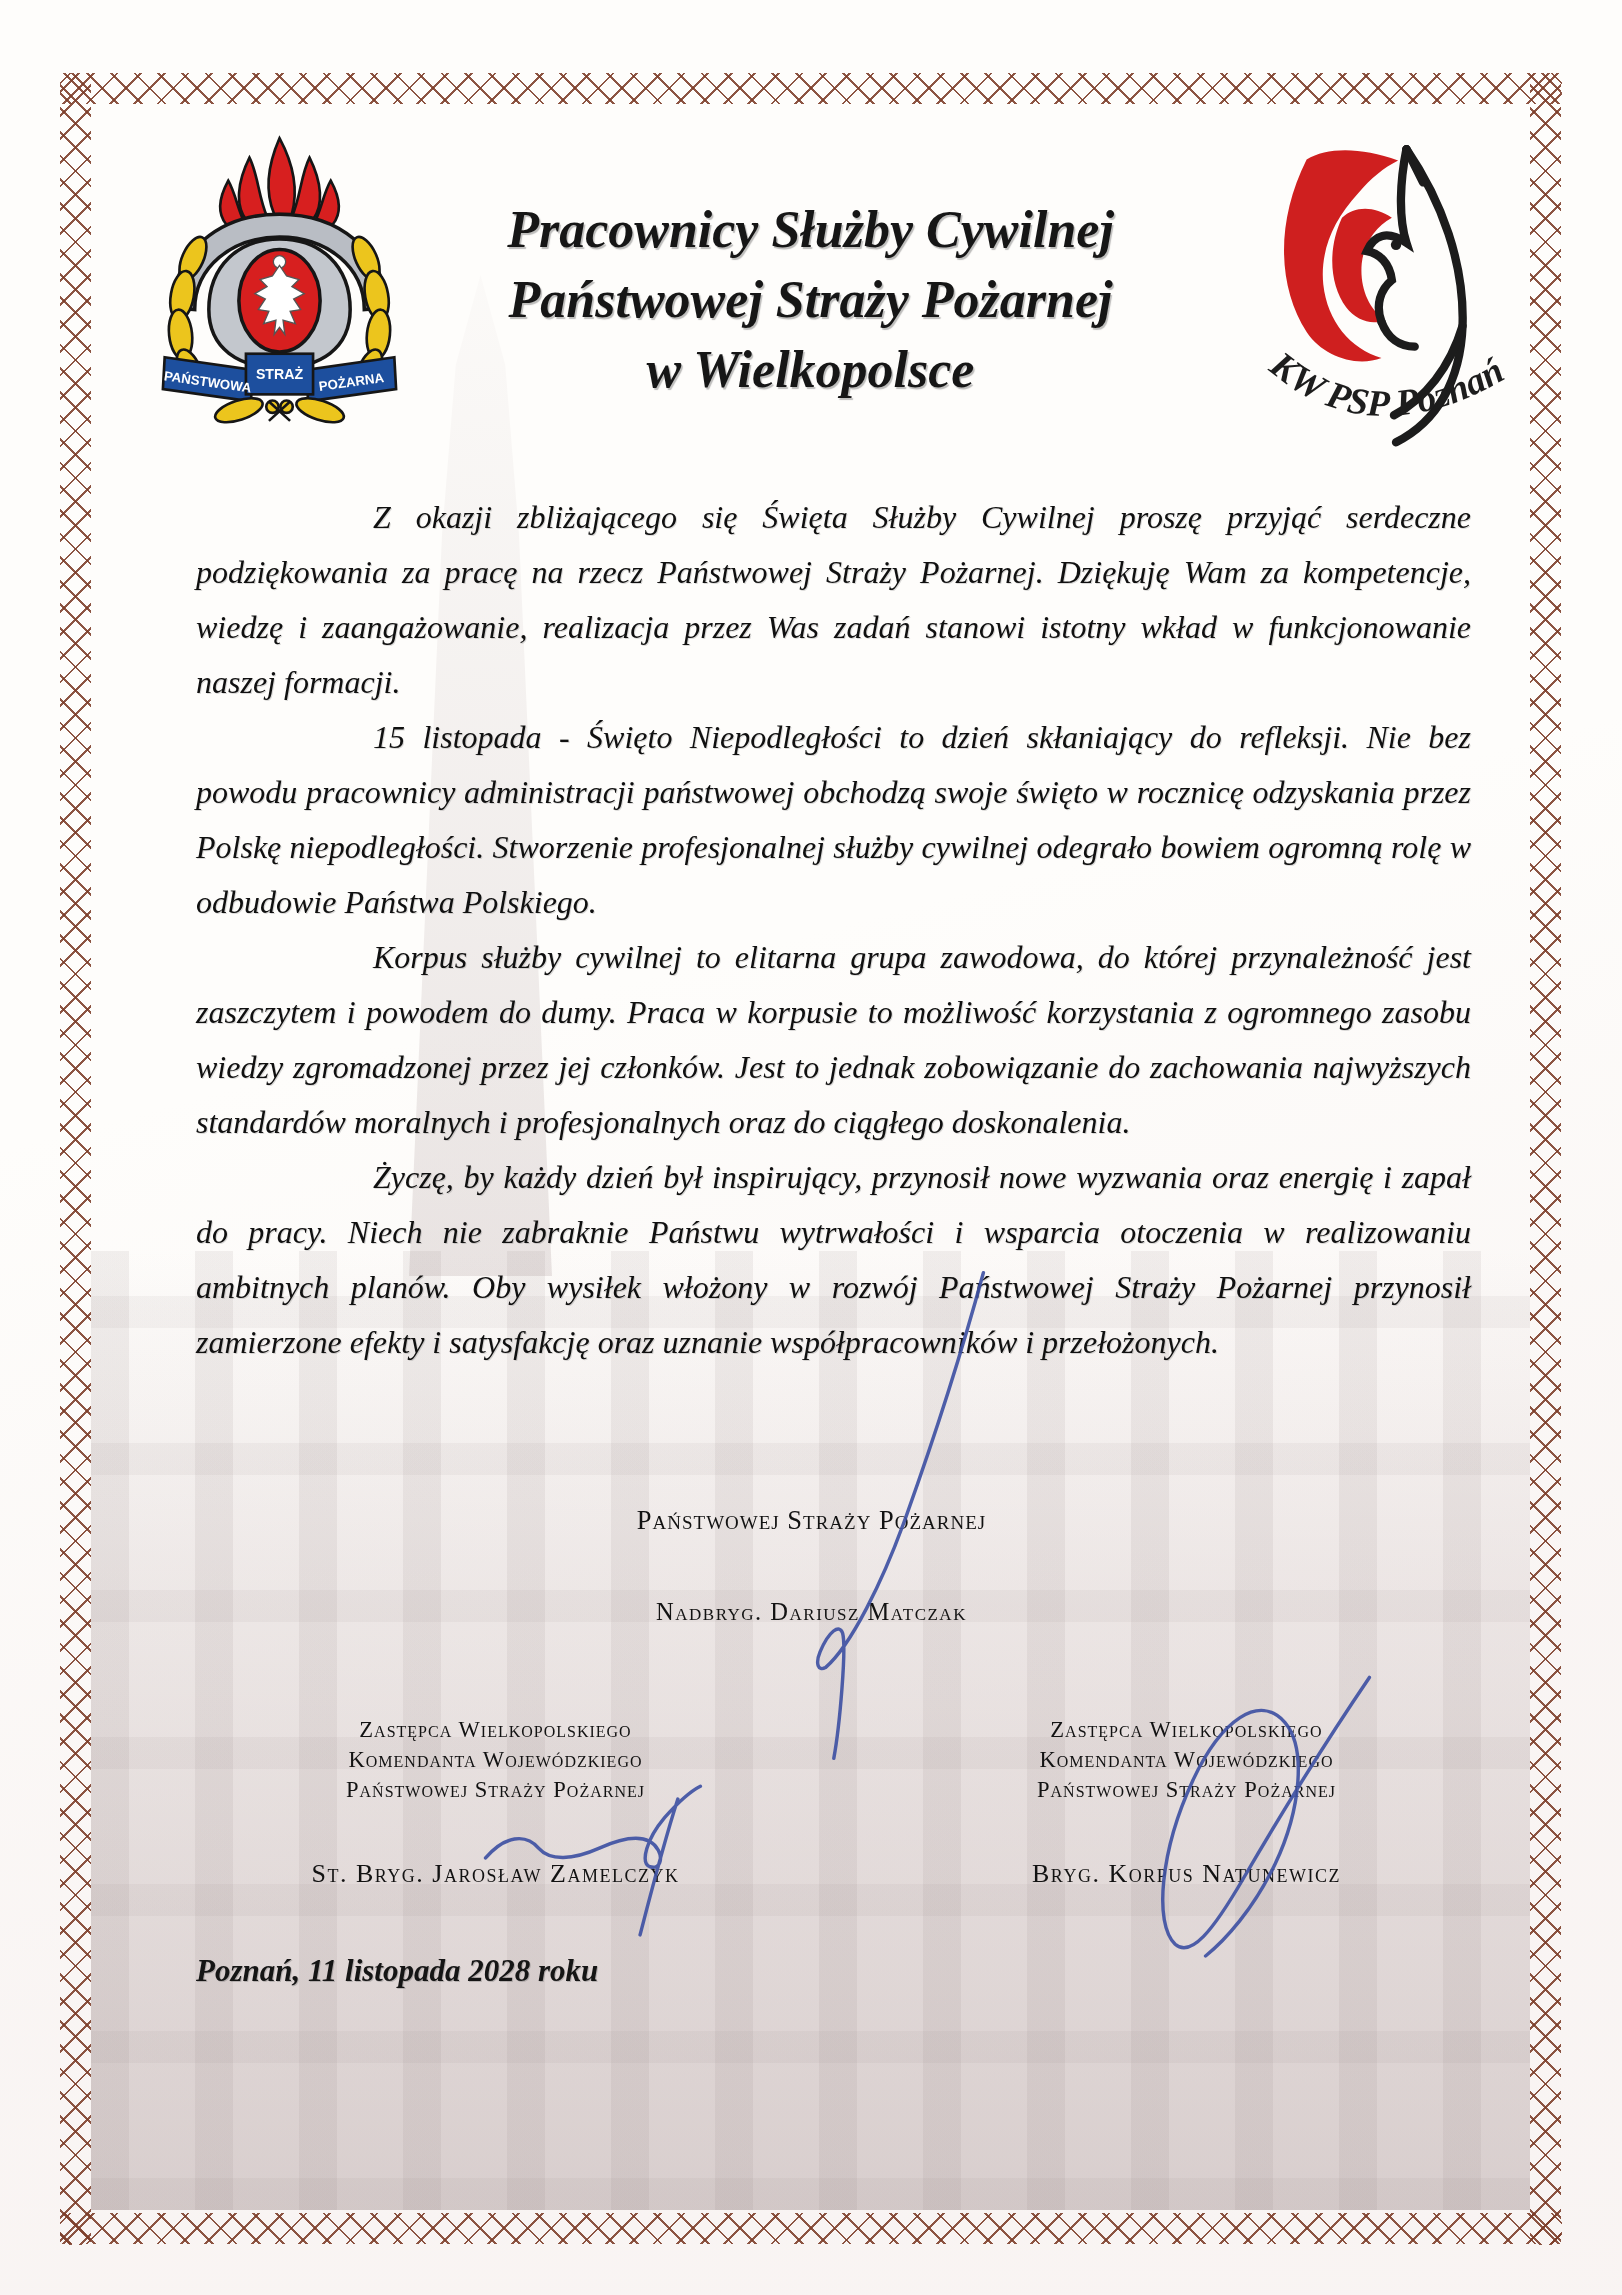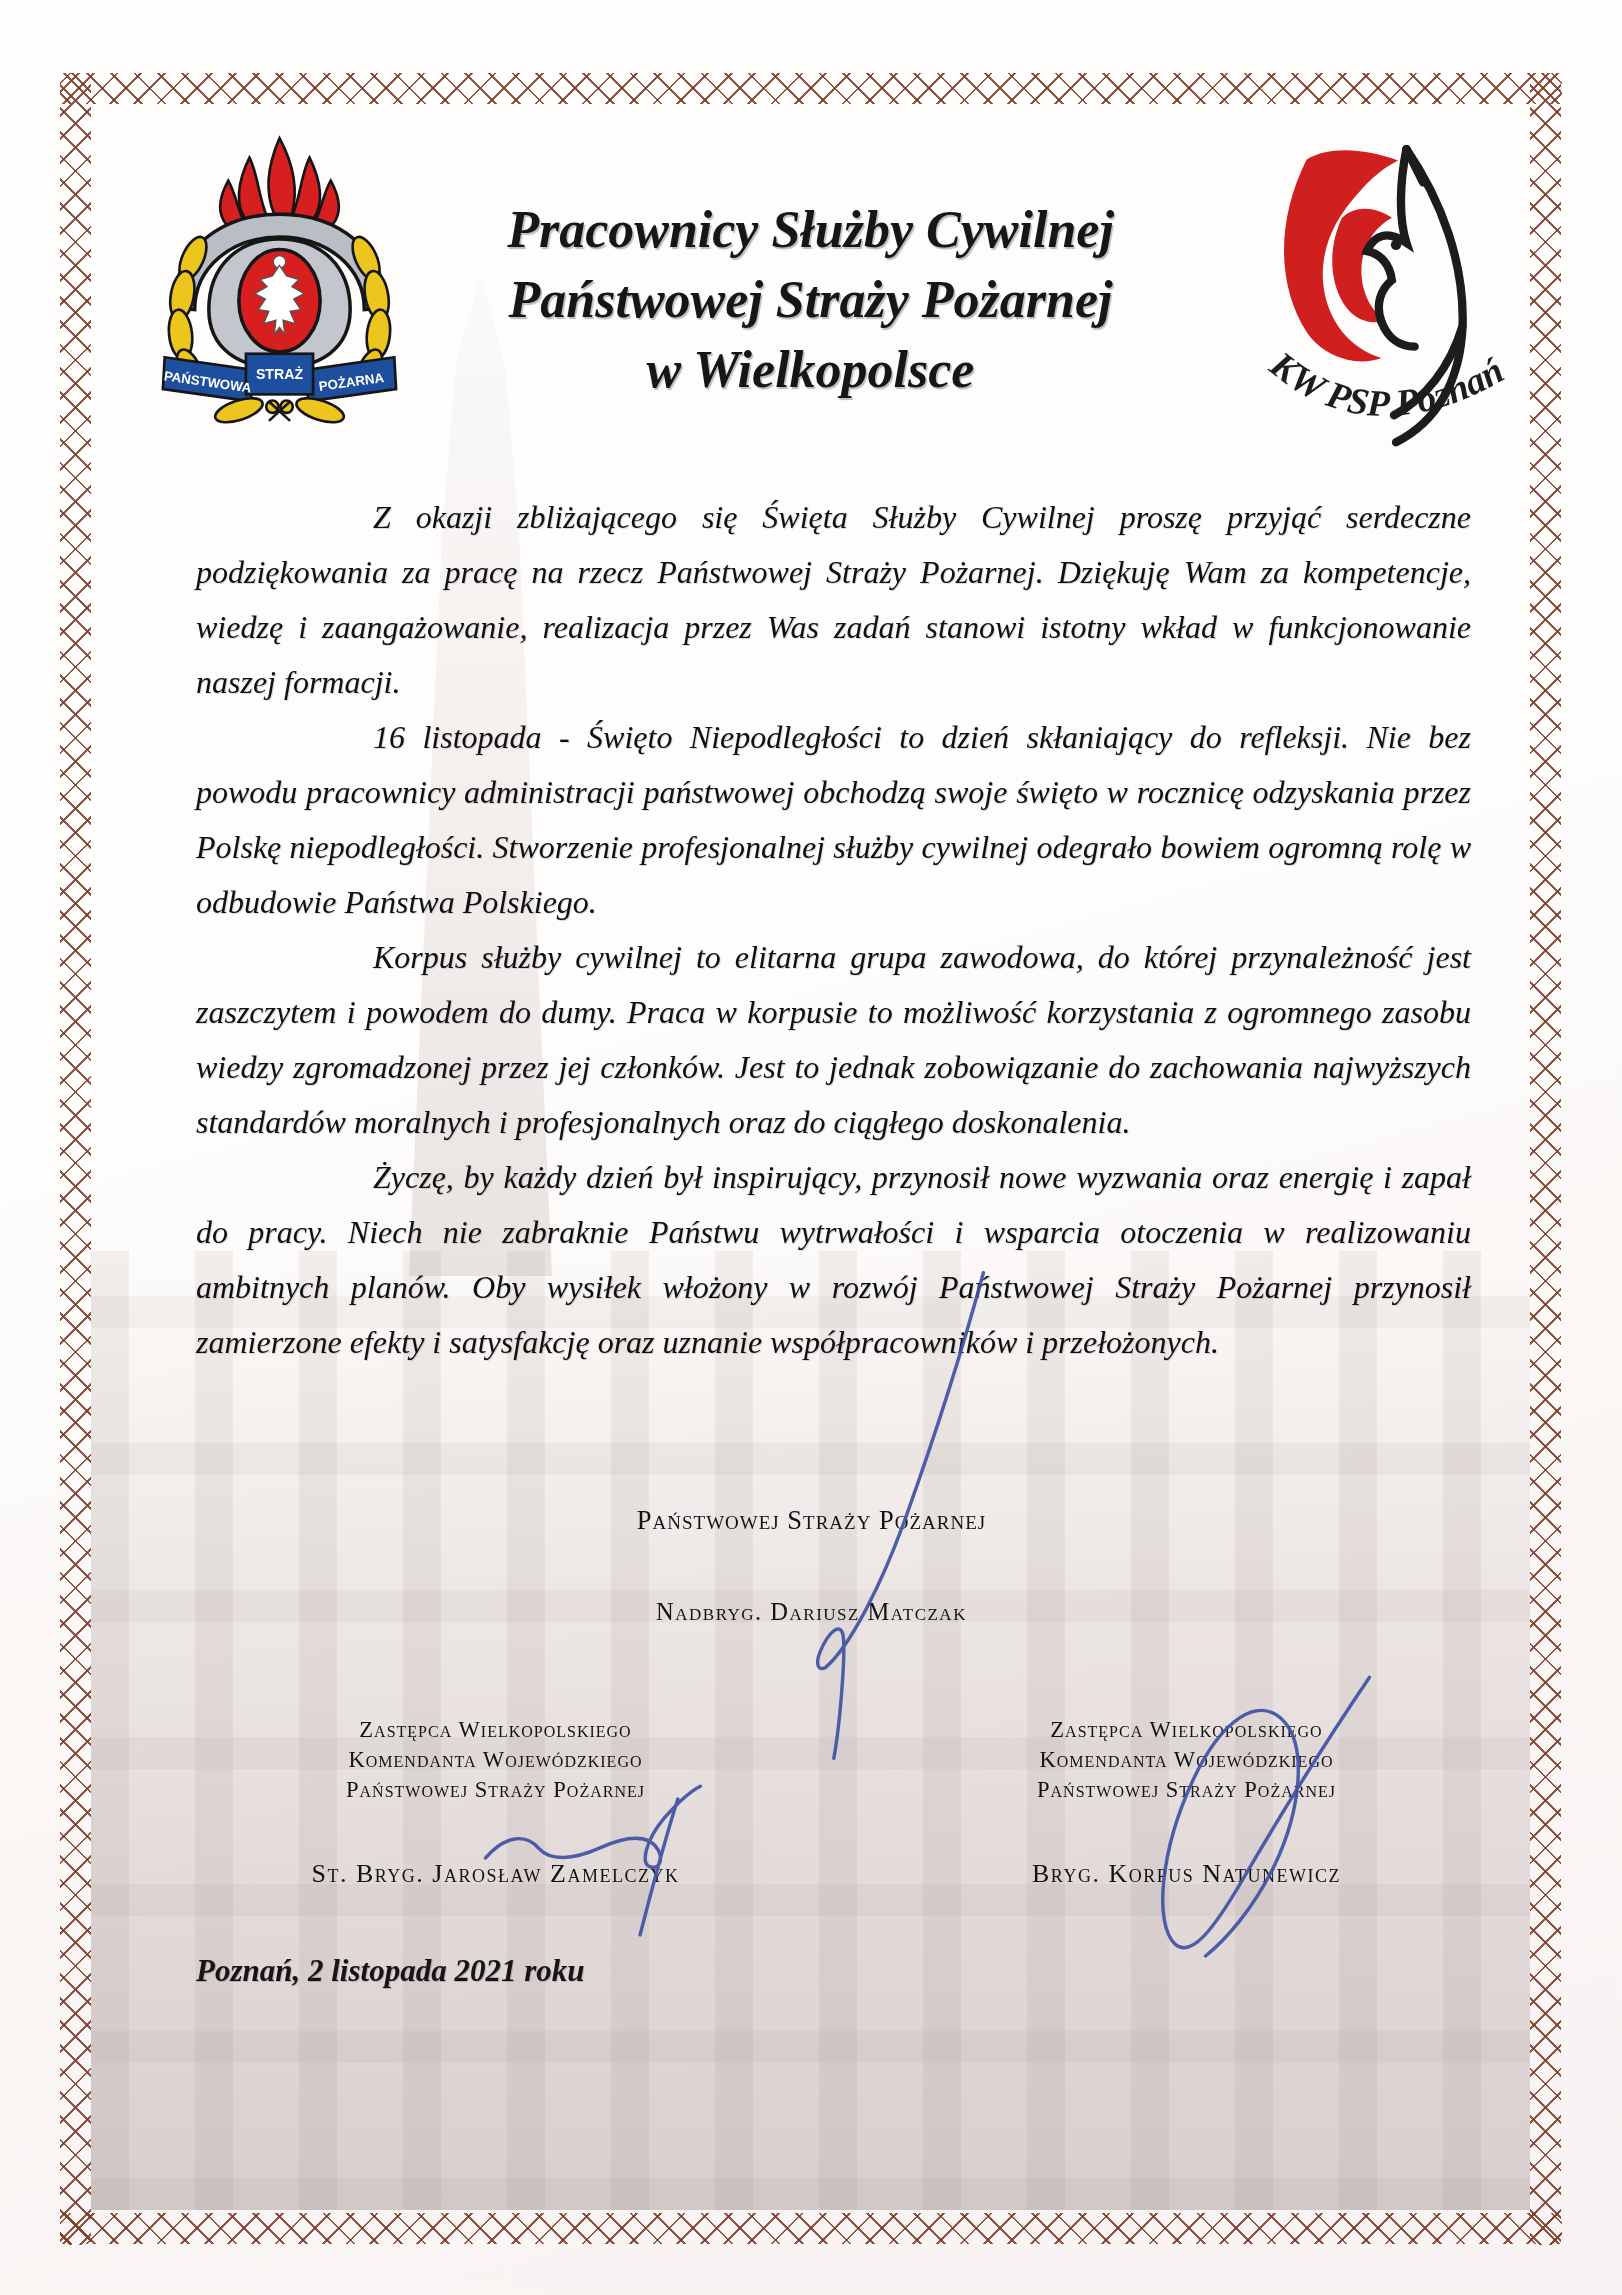--- a/index.html
+++ b/index.html
@@ -171,21 +171,21 @@
     </svg>
 
     <div class="doc-header">
       <div>Pracownicy Służby Cywilnej</div>
       <div>Państwowej Straży Pożarnej</div>
       <div>w Wielkopolsce</div>
     </div>
 
     <div class="letter-body">
       <p>Z okazji zbliżającego się Święta Służby Cywilnej proszę przyjąć serdeczne podziękowania za pracę na rzecz Państwowej Straży Pożarnej. Dziękuję Wam za kompetencje, wiedzę i zaangażowanie, realizacja przez Was zadań stanowi istotny wkład w funkcjonowanie naszej formacji.</p>
-      <p>16 listopada - Święto Niepodległości to dzień skłaniający do refleksji. Nie bez powodu pracownicy administracji państwowej obchodzą swoje święto w rocznicę odzyskania przez Polskę niepodległości. Stworzenie profesjonalnej służby cywilnej odegrało bowiem ogromną rolę w odbudowie Państwa Polskiego.</p>
+      <p>15 listopada - Święto Niepodległości to dzień skłaniający do refleksji. Nie bez powodu pracownicy administracji państwowej obchodzą swoje święto w rocznicę odzyskania przez Polskę niepodległości. Stworzenie profesjonalnej służby cywilnej odegrało bowiem ogromną rolę w odbudowie Państwa Polskiego.</p>
       <p>Korpus służby cywilnej to elitarna grupa zawodowa, do której przynależność jest zaszczytem i powodem do dumy. Praca w korpusie to możliwość korzystania z ogromnego zasobu wiedzy zgromadzonej przez jej członków. Jest to jednak zobowiązanie do zachowania najwyższych standardów moralnych i profesjonalnych oraz do ciągłego doskonalenia.</p>
       <p>Życzę, by każdy dzień był inspirujący, przynosił nowe wyzwania oraz energię i zapał do pracy. Niech nie zabraknie Państwu wytrwałości i wsparcia otoczenia w realizowaniu ambitnych planów. Oby wysiłek włożony w rozwój Państwowej Straży Pożarnej przynosił zamierzone efekty i satysfakcję oraz uznanie współpracowników i przełożonych.</p>
     </div>
 
     <div class="sig-block sig-main">
       <div class="sig-title">Państwowej Straży Pożarnej</div>
       <div class="sig-name">Nadbryg. Dariusz Matczak</div>
     </div>
 
     <div class="sig-block sig-deputy-left">
@@ -195,21 +195,21 @@
       <div class="sig-name">St. Bryg. Jarosław Zamelczyk</div>
     </div>
 
     <div class="sig-block sig-deputy-right">
       <div class="sig-title">Zastępca Wielkopolskiego</div>
       <div class="sig-title">Komendanta Wojewódzkiego</div>
       <div class="sig-title">Państwowej Straży Pożarnej</div>
       <div class="sig-name">Bryg. Korpus Natunewicz</div>
     </div>
 
-    <div class="dateline">Poznań, 2 listopada 2021 roku</div>
+    <div class="dateline">Poznań, 11 listopada 2028 roku</div>
   </div>
 
   <svg class="ink-layer" viewBox="0 0 3307 4680">
     <g fill="none" stroke="#3f51a3" stroke-width="7" stroke-linecap="round" opacity="0.92">
       <path d="M2005,2595 C1960,2760 1900,2945 1848,3090 C1800,3225 1735,3355 1683,3400 C1668,3408 1662,3392 1672,3368 C1690,3325 1712,3310 1718,3330 C1726,3360 1712,3520 1700,3585"></path>
       <path d="M990,3788 C1030,3742 1072,3738 1098,3768 C1122,3795 1168,3792 1222,3768 C1285,3740 1325,3742 1342,3772 C1352,3792 1345,3812 1325,3806 C1305,3798 1318,3750 1355,3706 C1385,3672 1412,3650 1428,3642 M1382,3668 C1352,3762 1328,3856 1305,3945"></path>
       <path d="M2792,3420 C2705,3548 2612,3698 2535,3830 C2472,3938 2428,3992 2396,3964 C2352,3922 2366,3772 2432,3630 C2490,3506 2568,3452 2620,3512 C2664,3564 2652,3690 2600,3800 C2556,3892 2498,3956 2458,3988"></path>
     </g>
   </svg>
 

